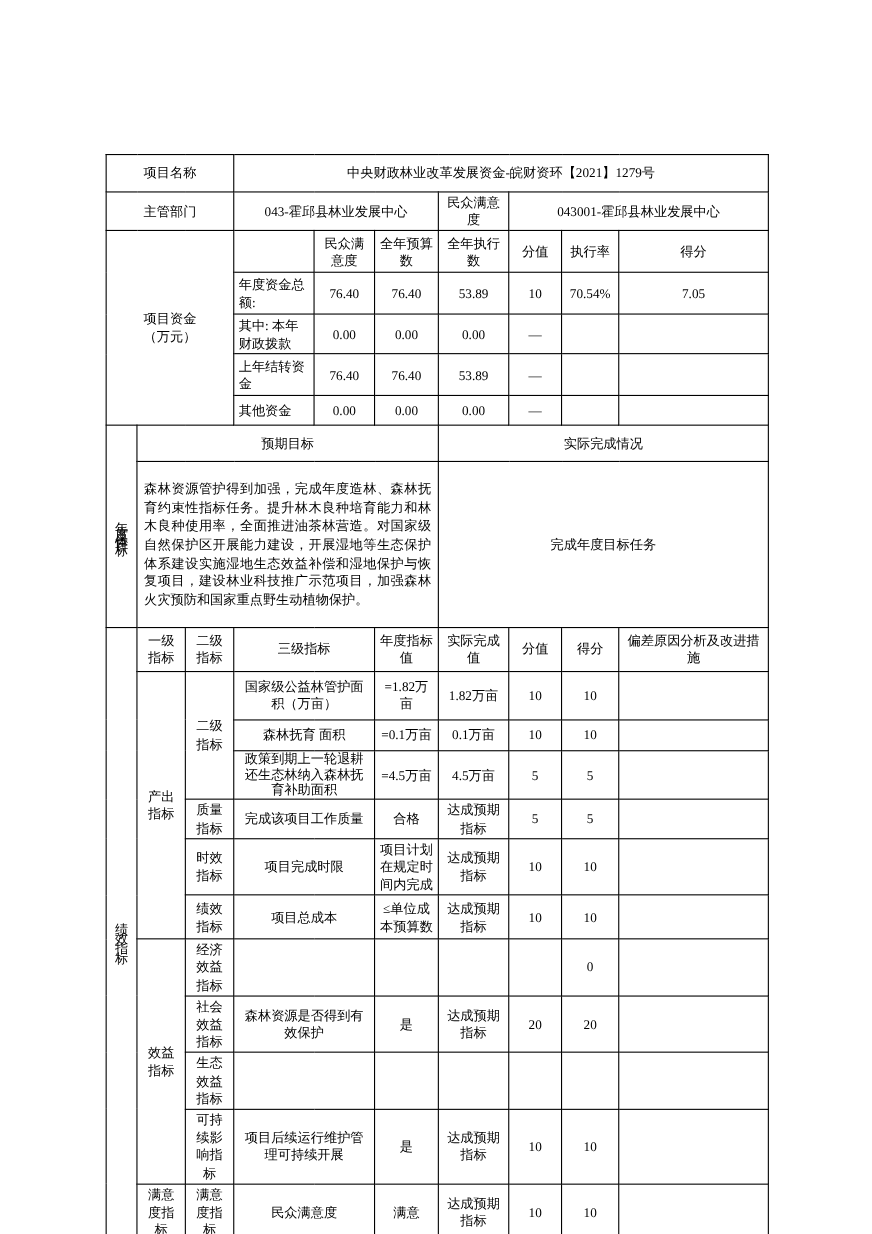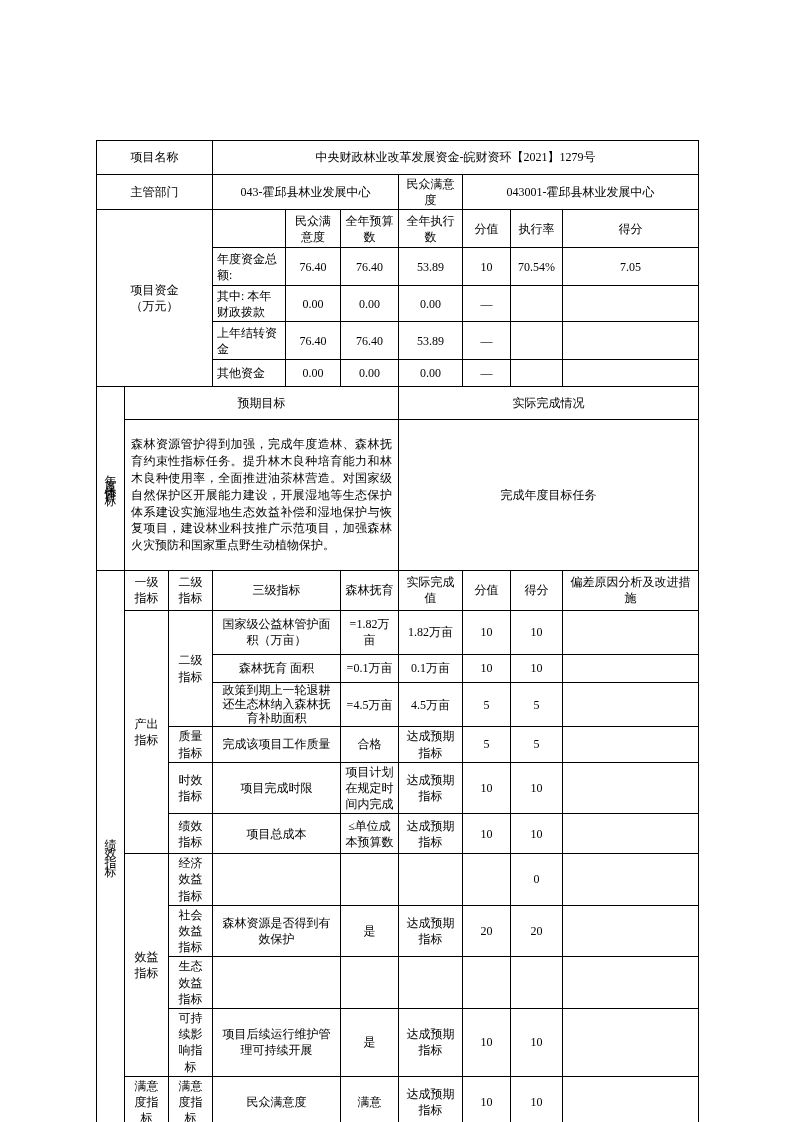--- a/index.html
+++ b/index.html
@@ -154,21 +154,21 @@
       <tr style="height:115px">
         <td colspan="5" class="goal">森林资源管护得到加强，完成年度造林、森林抚育约束性指标任务。提升林木良种培育能力和林木良种使用率，全面推进油茶林营造。对国家级自然保护区开展能力建设，开展湿地等生态保护体系建设实施湿地生态效益补偿和湿地保护与恢复项目，建设林业科技推广示范项目，加强森林火灾预防和国家重点野生动植物保护。</td>
         <td colspan="4">完成年度目标任务</td>
       </tr>
 
       <tr style="height:40px">
         <td rowspan="12"><span class="vt vt4">绩效指标</span></td>
         <td>一级指标</td>
         <td>二级指标</td>
         <td colspan="2">三级指标</td>
-        <td>森林抚育</td>
+        <td>年度指标值</td>
         <td>实际完成值</td>
         <td>分值</td>
         <td>得分</td>
         <td>偏差原因分析及改进措施</td>
       </tr>
 
       <tr style="height:44px">
         <td rowspan="6">产出指标</td>
         <td rowspan="3">二级指标</td>
         <td colspan="2">国家级公益林管护面积（万亩）</td>

